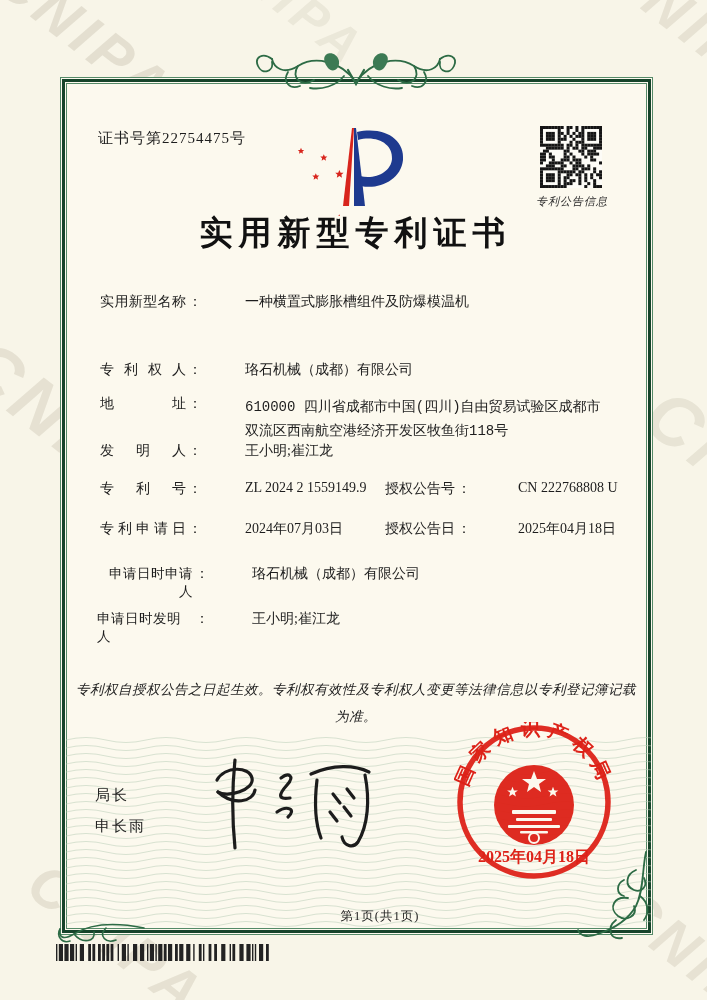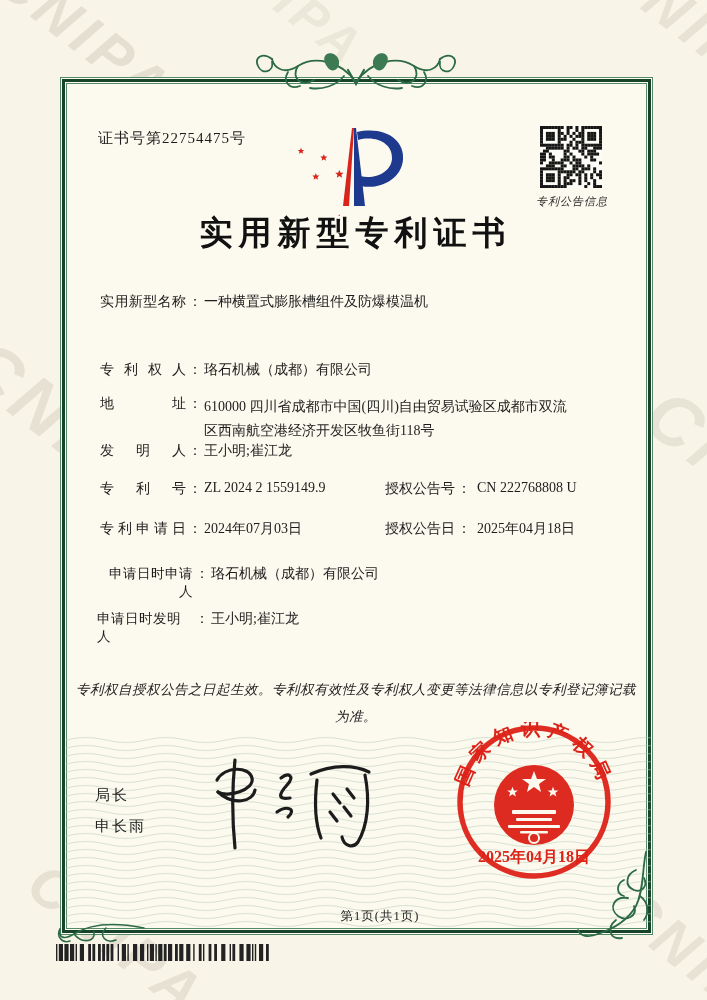--- a/index.html
+++ b/index.html
@@ -28,23 +28,23 @@
   .cert-no{left:98px;top:129px;font-size:15px;letter-spacing:1px;}
   .qr{left:540px;top:126px;width:62px;height:62px;background:#fdfcf7;z-index:3;}
   .qr-caption{left:522px;top:194px;width:100px;text-align:center;font-size:11px;
       font-style:italic;letter-spacing:1px;color:#2a2a2a;}
   .title{left:60px;top:211px;width:591px;text-align:center;font-size:33px;font-weight:bold;
       letter-spacing:6px;color:#111;}
   .row{font-size:14px;}
   .lbl{display:inline-block;width:86px;text-align:justify;text-align-last:justify;vertical-align:top;}
   .lbl7{display:inline-block;width:96px;letter-spacing:.5px;vertical-align:top;font-size:13.5px;}
   .colon{display:inline-block;margin:0 2px 0 2px;}
-  .val{display:inline-block;vertical-align:top;}
+  .val{display:inline-block;vertical-align:top;margin-left:41px;}
   .r1{left:100px;top:293px;} .r2{left:100px;top:361px;}
-  .r3{left:100px;top:395px;} .r3 .val{width:366px;line-height:24px;}
+  .r3{left:100px;top:395px;} .r3 .val{width:366px;line-height:24px;font-family:Liberation Mono, monospace;}
   .r4{left:100px;top:442px;}
   .r5l{left:100px;top:480px;} .r5r{left:385px;top:480px;}
   .r6l{left:100px;top:520px;} .r6r{left:385px;top:520px;}
   .r7{left:97px;top:565px;text-align:right;}  .r8{left:97px;top:610px;}
   .r5r .colon,.r6r .colon{margin-right:6px;}
   .decl{left:70px;top:676px;width:572px;text-align:center;font-size:13.5px;font-style:italic;
       line-height:27px;color:#222;letter-spacing:.5px;}
   .director{font-family:Liberation Serif, serif;font-size:15px;color:#222;
       letter-spacing:2px;}
   .dir-title{left:95px;top:786px;} .dir-name{left:95px;top:817px;}

